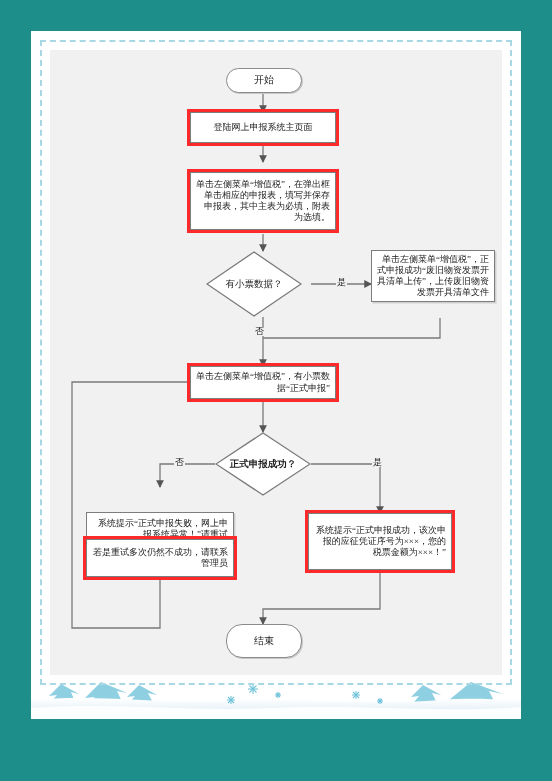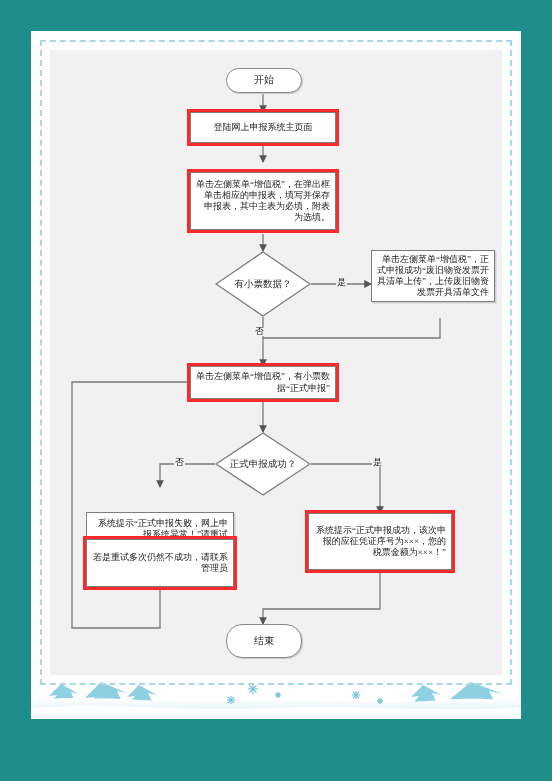--- a/index.html
+++ b/index.html
@@ -176,47 +176,47 @@
     </div>
 
     <div class="node process hl" style="left:140px;top:62px;width:146px;height:31px;">
       <span>登陆网上申报系统主页面</span>
     </div>
 
     <div class="node process hl" style="left:140px;top:112px;width:146px;height:58px;margin-top:10px;">
       <span>单击左侧菜单“增值税”，在弹出框单击相应的申报表，填写并保存申报表，其中主表为必填，附表为选填。</span>
     </div>
 
-    <div class="diamond-wrap" style="left:165px;top:201px;width:96px;height:66px;">
+    <div class="diamond-wrap" style="left:156px;top:201px;width:96px;height:66px;">
       <svg class="diamond" viewBox="0 0 96 66">
         <polygon points="48,1 95,33 48,65 1,33" fill="#ffffff" stroke="#7a7a7a" stroke-width="1.3"></polygon>
       </svg>
       <div class="diamond-label">有小票数据？</div>
     </div>
 
     <div class="node process" style="left:321px;top:200px;width:124px;height:52px;">
       <span>单击左侧菜单“增值税”，正式申报成功“废旧物资发票开具清单上传”，上传废旧物资发票开具清单文件</span>
     </div>
 
     <div class="node process hl" style="left:140px;top:316px;width:146px;height:33px;">
       <span>单击左侧菜单“增值税”，有小票数据“正式申报”</span>
     </div>
 
-    <div class="diamond-wrap" style="left:165px;top:382px;width:96px;height:64px;">
+    <div class="diamond-wrap" style="left:165px;top:382px;width:96px;height:64px;font-weight:bold;">
       <svg class="diamond" viewBox="0 0 96 64">
         <polygon points="48,1 95,32 48,63 1,32" fill="#ffffff" stroke="#7a7a7a" stroke-width="1.3"></polygon>
       </svg>
       <div class="diamond-label">正式申报成功？</div>
     </div>
 
     <div class="node process" style="left:36px;top:462px;width:148px;height:34px;">
       <span>系统提示“正式申报失败，网上申报系统异常！”请重试</span>
     </div>
 
-    <div class="node process hl" style="left:36px;top:489px;width:148px;height:48px;">
+    <div class="node process hl" style="left:36px;top:489px;width:148px;height:38px;">
       <span>若是重试多次仍然不成功，请联系管理员</span>
     </div>
 
     <div class="node process hl" style="left:258px;top:463px;width:144px;height:57px;">
       <span>系统提示“正式申报成功，该次申报的应征凭证序号为×××，您的税票金额为×××！”</span>
     </div>
 
     <div class="node terminator" style="left:176px;top:574px;width:76px;height:34px;">
       <span>结束</span>
     </div>

